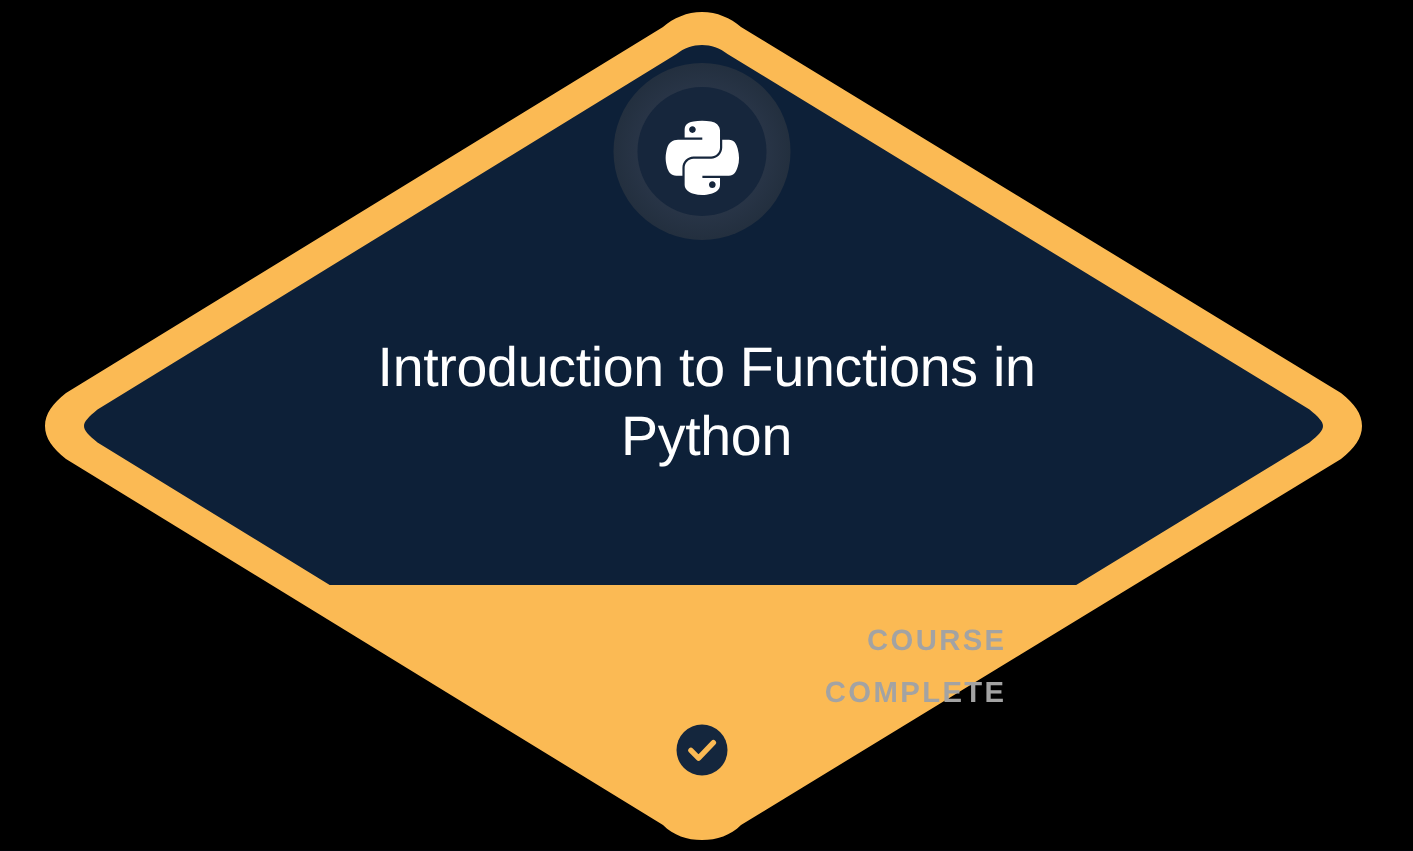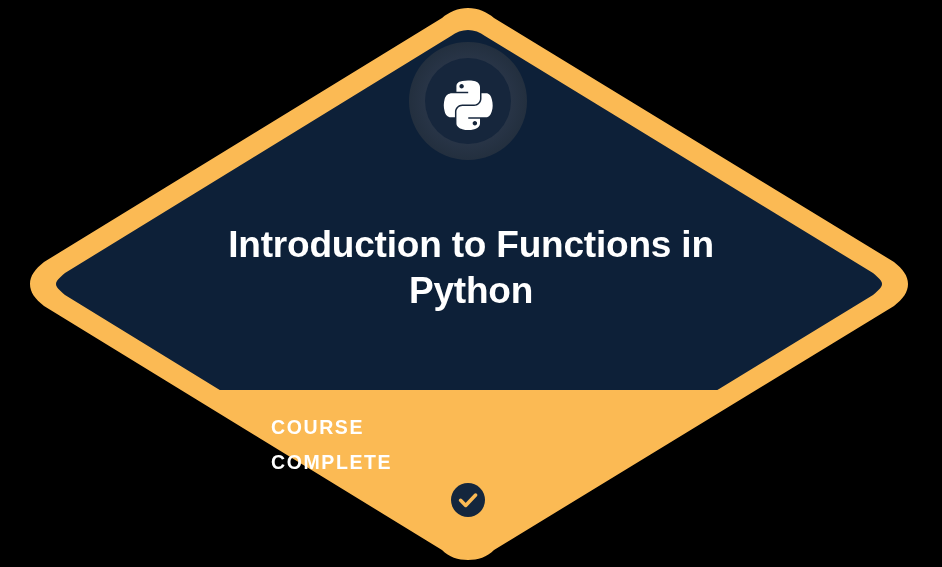--- a/index.html
+++ b/index.html
@@ -33,35 +33,35 @@
 
   
   #course-title {
     position: absolute;
     left: 171px;
     top: 222px;
     width: 600px;
     text-align: center;
     color: #FFFFFF;
     font-family: "Liberation Sans", sans-serif;
-    font-weight: 700;
+    font-weight: 400;
     font-size: 37px;
     line-height: 46px;
     letter-spacing: -0.2px;
     white-space: pre-line;
     -webkit-font-smoothing: antialiased;
   }
 
   #status-text {
     position: absolute;
     left: 271px;
     top: 410px;
     width: 400px;
-    text-align: left;
-    color: #ffffff;
+    text-align: right;
+    color: #a3a3a3;
     font-family: "Liberation Sans", sans-serif;
     font-weight: 700;
     font-size: 19.5px;
     line-height: 35px;
     letter-spacing: 1.6px;
     white-space: pre-line;
     -webkit-font-smoothing: antialiased;
   }
 </style>
 </head>

